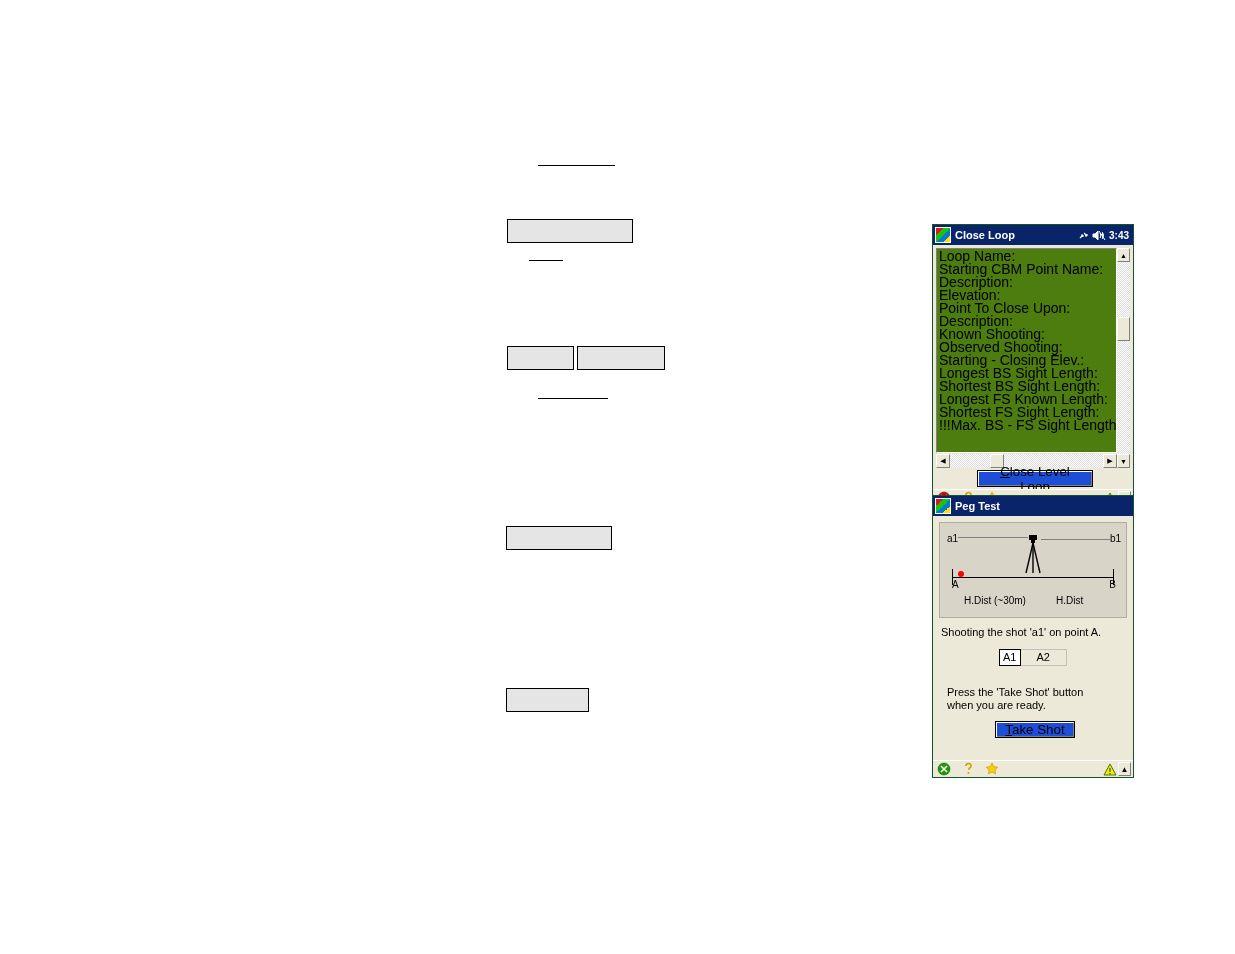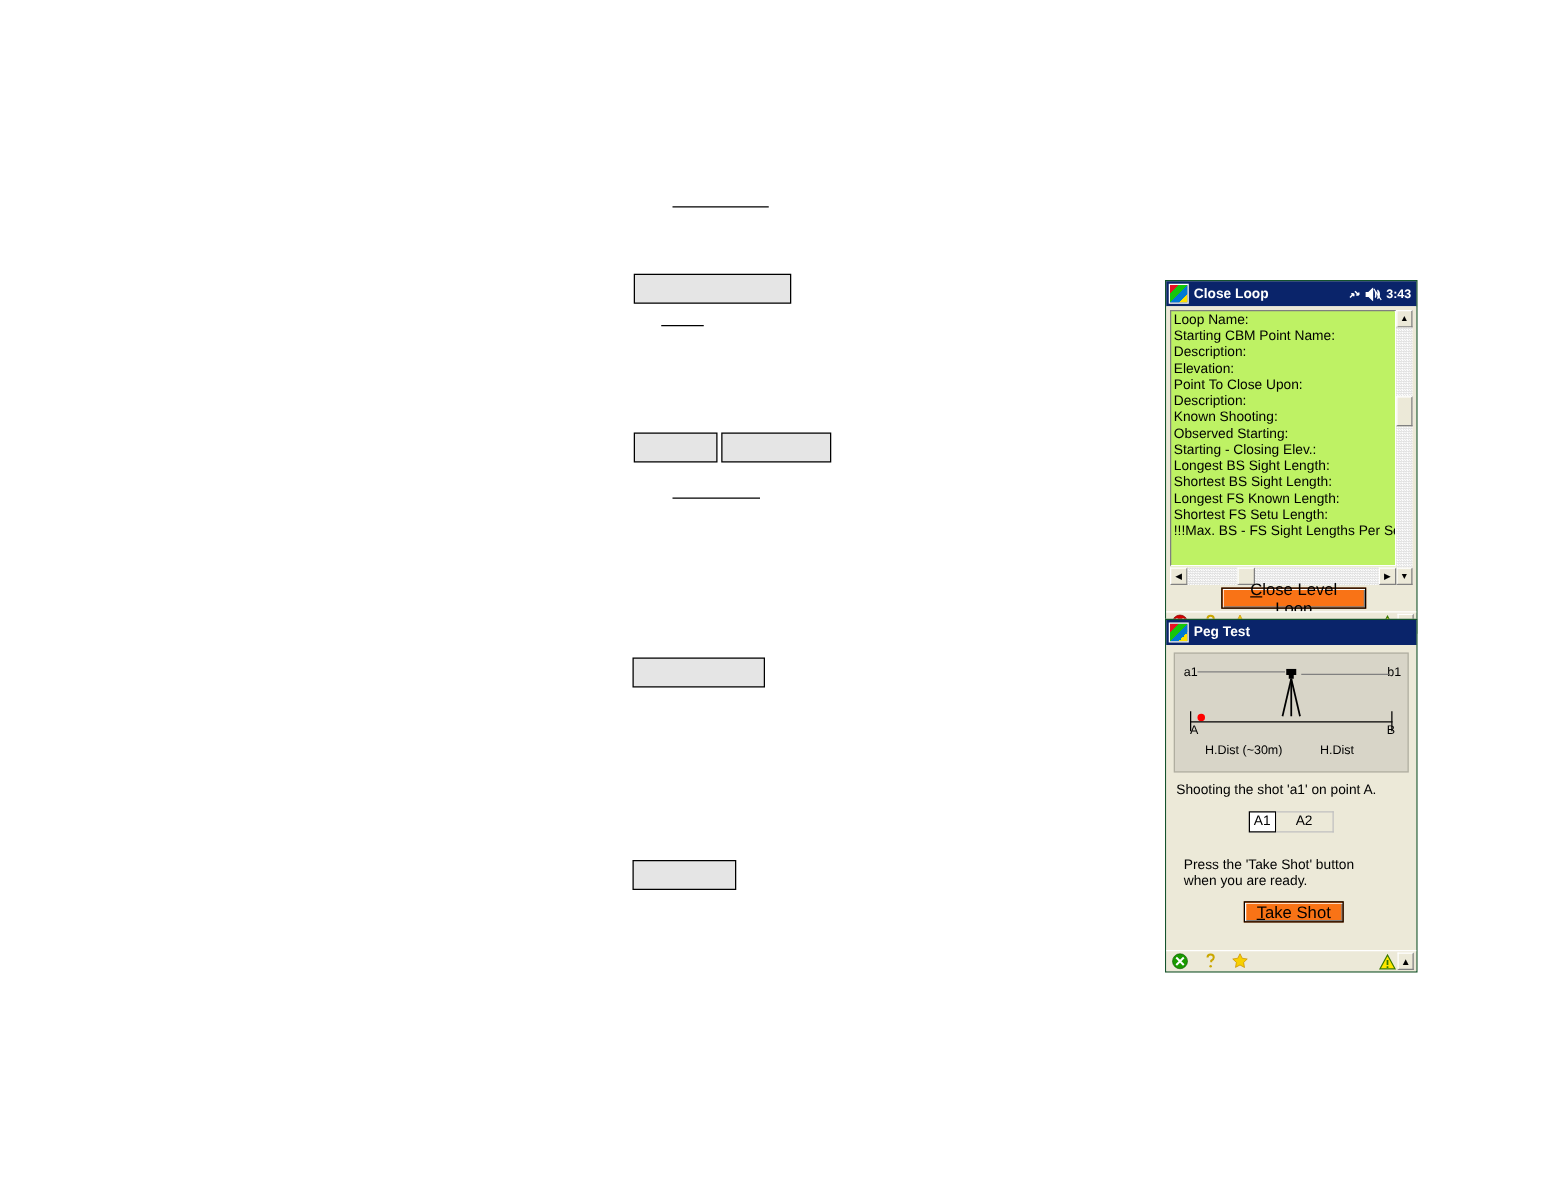--- a/index.html
+++ b/index.html
@@ -7,31 +7,31 @@
   .rect{position:absolute;border:1px solid #000}
   .grey{background:#e5e5e5}
   .shortline{position:absolute;border-bottom:1px solid #000}
   
   .pda{position:absolute;width:200px;border:1px solid #14532d;background:#ece9d8;font-size:11px}
   .titlebar{background:#0a246a;color:#fff;height:20px;display:flex;align-items:center;font-weight:bold;font-size:11px;position:relative}
   .titlebar .flag{width:20px;height:20px;display:flex;align-items:center;justify-content:center}
   .titlebar .title{flex:1;padding-left:2px}
   .titlebar .status{display:flex;align-items:center;gap:3px;padding-right:4px;font-size:10px}
   .client{background:#ece9d8;position:relative}
-  .listbox{position:absolute;left:3px;right:16px;top:3px;bottom:36px;background:#bef264;border-top:1px solid #808080;border-left:1px solid #808080;border-right:1px solid #fff;border-bottom:1px solid #fff;font-size:11px;line-height:13px;overflow:hidden;padding:1px 2px}
+  .listbox{position:absolute;left:3px;right:16px;top:3px;bottom:36px;background:#4d7c0f;border-top:1px solid #808080;border-left:1px solid #808080;border-right:1px solid #fff;border-bottom:1px solid #fff;font-size:14px;line-height:13px;overflow:hidden;padding:1px 2px}
   .listbox div{white-space:nowrap}
   .hscroll{position:absolute;left:3px;right:16px;bottom:21px;height:14px;background:#ece9d8;display:flex}
   .hscroll .arrow{width:14px;height:14px;box-sizing:border-box;background:#ece9d8;border:1px solid #fff;border-right-color:#808080;border-bottom-color:#808080;display:flex;align-items:center;justify-content:center;font-size:7px;color:#000}
   .hscroll .track{flex:1;background:repeating-conic-gradient(#fff 0 25%,#ddd 0 50%) 0 0/2px 2px;position:relative}
   .hscroll .thumb{position:absolute;left:40px;top:0;width:14px;height:14px;background:#ece9d8;border:1px solid #fff;border-right-color:#808080;border-bottom-color:#808080;box-sizing:border-box}
   .vscroll{position:absolute;right:3px;top:3px;bottom:21px;width:13px;background:#ece9d8;display:flex;flex-direction:column}
   .vscroll .arrow{height:14px;width:13px;box-sizing:border-box;background:#ece9d8;border:1px solid #fff;border-right-color:#808080;border-bottom-color:#808080;display:flex;align-items:center;justify-content:center;font-size:7px}
   .vscroll .track{flex:1;background:repeating-conic-gradient(#fff 0 25%,#ddd 0 50%) 0 0/2px 2px;position:relative}
   .vscroll .thumb{position:absolute;left:0;right:0;height:24px;top:55px;background:#ece9d8;border:1px solid #fff;border-right-color:#808080;border-bottom-color:#808080;box-sizing:border-box}
-  .mainbtn{position:absolute;left:44px;bottom:2px;width:116px;height:17px;background:#f97316;border:1px solid #000;display:flex;align-items:center;justify-content:center;box-shadow:inset 1px 1px 0 #fff,inset -1px -1px 0 #808080}
+  .mainbtn{position:absolute;left:44px;bottom:2px;width:116px;height:17px;background:#1d4ed8;border:1px solid #000;display:flex;align-items:center;justify-content:center;box-shadow:inset 1px 1px 0 #fff,inset -1px -1px 0 #808080}
   .mainbtn .inner{border:none}
   .mainbtn u{text-decoration:underline}
   .bottombar{height:16px;background:#ece9d8;border-top:1px solid #fff;display:flex;align-items:center;padding:0 4px;gap:10px;position:relative}
   .bottombar .sip{position:absolute;right:2px;top:1px;height:14px;width:13px;border:1px solid #808080;border-top-color:#fff;border-left-color:#fff;background:#ece9d8;box-sizing:border-box;display:flex;align-items:center;justify-content:center;font-size:8px}
   .bottombar .warn{position:absolute;right:16px;top:2px}
   .ico{display:inline-flex;align-items:center;justify-content:center;width:14px;height:14px}
   
   .flagicon{width:16px;height:16px;background:linear-gradient(135deg,#e81123 0 25%,#16c60c 25% 50%,#0078d4 50% 75%,#fce100 75%);border:1px solid #fff;box-sizing:border-box}
   
   .diagram{position:absolute;left:6px;right:6px;top:6px;height:94px;background:#d8d5c8;border:1px solid #b0aea0}
@@ -78,26 +78,26 @@
   </div>
   <div class="client" style="height:244px">
     <div class="listbox">
       <div>Loop Name:</div>
       <div>Starting CBM Point Name:</div>
       <div>Description:</div>
       <div> Elevation:</div>
       <div>Point To Close Upon:</div>
       <div> Description:</div>
       <div> Known Shooting:</div>
-      <div> Observed Starting:</div>
+      <div> Observed Shooting:</div>
       <div>Starting - Closing Elev.:</div>
       <div>Longest BS Sight Length:</div>
       <div>Shortest BS Sight Length:</div>
       <div>Longest FS Known Length:</div>
-      <div>Shortest FS Setu Length:</div>
+      <div>Shortest FS Sight Length:</div>
       <div>!!!Max. BS - FS Sight Lengths Per Setu</div>
     </div>
     <div class="vscroll">
       <div class="arrow">▲</div>
       <div class="track">
           <div class="thumb"></div>
         </div>
       <div class="arrow">▼</div>
     </div>
     <div class="hscroll">

